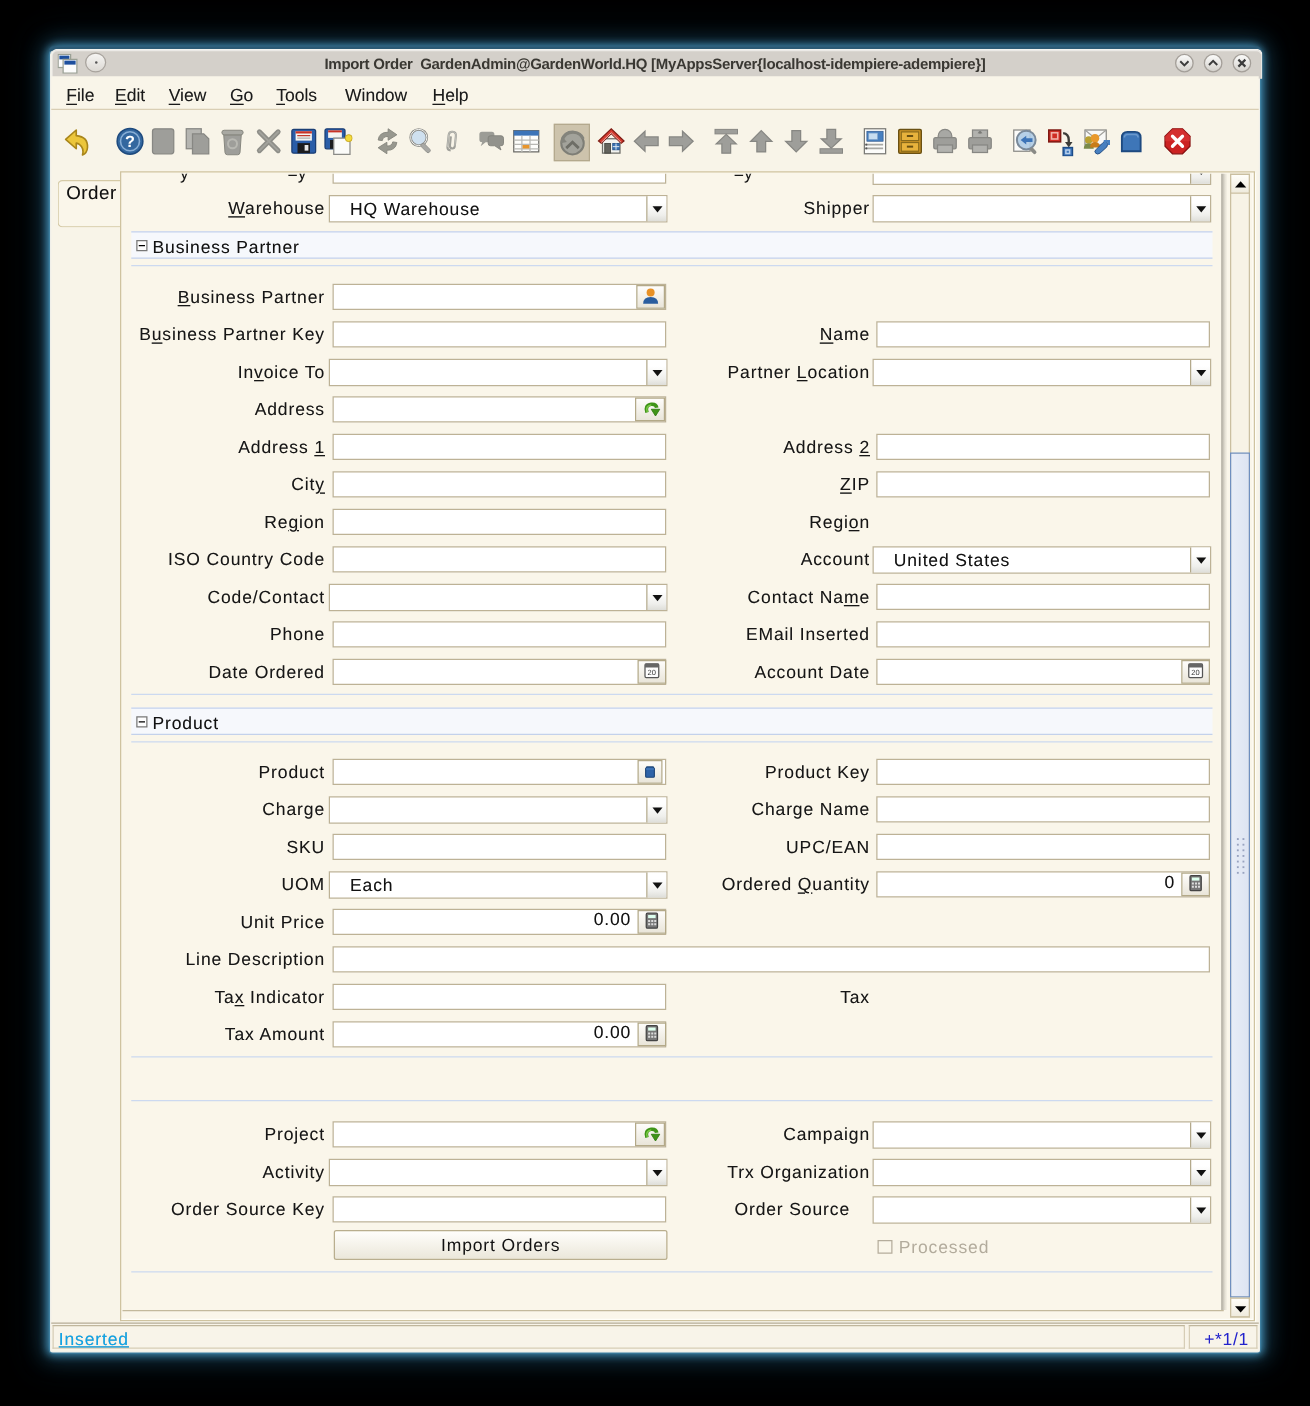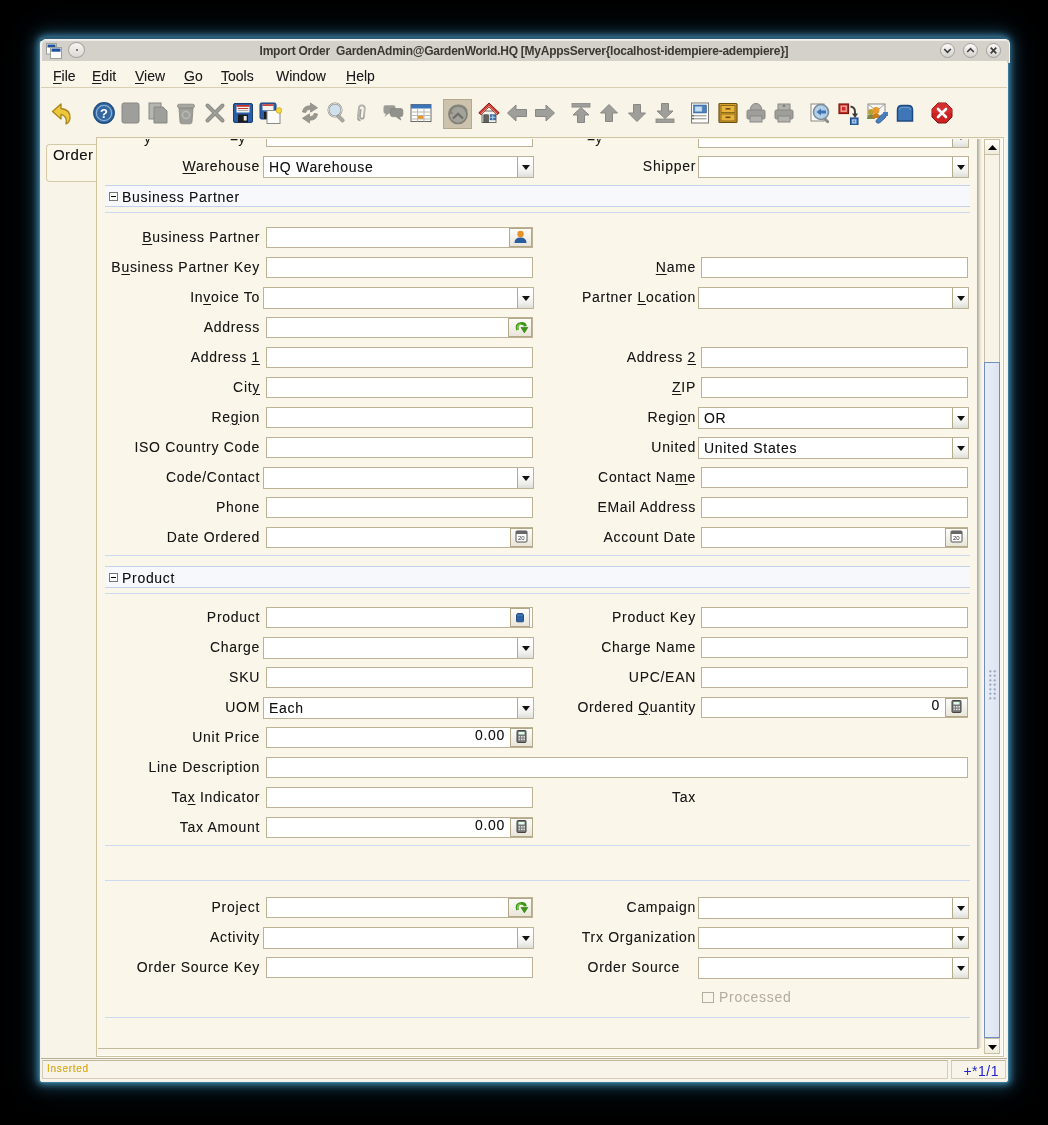--- a/index.html
+++ b/index.html
@@ -21,30 +21,30 @@
 .shadowR{position:absolute;left:977px;top:139px;width:5px;height:909px;background:linear-gradient(90deg,#aaa69b,#e4e0d4 60%,#faf6ea);}
 
 #sb{position:absolute;left:984px;top:139px;width:16px;height:915px;background:#f7f3e6;border:1px solid #cabfa0;box-sizing:border-box;}
 .sbtn{position:absolute;left:984px;width:16px;height:16px;background:linear-gradient(#fffef9,#efebdd);border:1px solid #cabfa0;box-sizing:border-box;}
 .sbtn svg{position:absolute;left:2px;top:3px;}
 #sthumb{position:absolute;left:984px;top:362px;width:16px;height:676px;background:linear-gradient(90deg,#e8edf7,#dde4f2);border:1px solid #6f8fbf;box-sizing:border-box;}
 
 #status{position:absolute;left:41px;top:1058px;width:966px;height:22px;background:#f8f4e9;border-top:1px solid #b5ac96;box-sizing:border-box;}
 #stL{position:absolute;left:42px;top:1060px;width:906px;height:19px;border:1px solid #d6cdb6;border-top-color:#c0b69c;box-sizing:border-box;}
 #stR{position:absolute;left:951px;top:1060px;width:55px;height:19px;border:1px solid #d6cdb6;border-top-color:#c0b69c;box-sizing:border-box;}
-#stL span{position:absolute;left:4px;top:2px;font-size:10px;letter-spacing:0.7px;color:#eab308;}
+#stL span{position:absolute;left:4px;top:2px;font-size:14px;letter-spacing:0.7px;color:#0ea5e9;text-decoration:underline;}
 #stR span{position:absolute;right:6px;top:2px;font-size:14px;letter-spacing:0.5px;color:#2222cc;}
 
 .lbl{position:absolute;width:200px;font-size:14px;letter-spacing:0.7px;color:#161616;text-align:right;white-space:nowrap;}
 .lbl u{text-decoration:underline;text-underline-offset:2px;}
 .tf{position:absolute;height:21px;background:#fff;border:1px solid #bdb296;box-sizing:border-box;}
 .cb{position:absolute;height:22px;background:#fff;border:1px solid #bdb296;box-sizing:border-box;}
 .cbb{position:absolute;right:0px;top:0px;width:16px;height:20px;background:linear-gradient(#ffffff 25%,#efefec 75%,#deded9);border-left:1px solid #b3a98b;box-sizing:border-box;}
 .cbb:after{content:"";position:absolute;left:3.5px;top:8px;border:4.5px solid transparent;border-top:5px solid #111;}
-.ctext{position:absolute;left:5px;top:2px;font-size:14px;letter-spacing:0.7px;color:#111;white-space:nowrap;text-align:right;}
+.ctext{position:absolute;left:16px;top:2px;font-size:14px;letter-spacing:0.7px;color:#111;white-space:nowrap;text-align:right;}
 .ebtn{position:absolute;top:1px;width:23px;height:17px;background:linear-gradient(#fefdfb,#e9e5d9);border:1px solid #b3a988;box-sizing:border-box;}
 .num{position:absolute;right:28px;top:2px;font-size:14px;letter-spacing:0.7px;color:#111;}
 .hdr{position:absolute;left:7px;width:865px;height:22px;background:#f6f8fc;border-top:1px solid #c3d1eb;border-bottom:1px solid #c3d1eb;box-sizing:border-box;}
 .hdr .hx{position:absolute;left:3.5px;top:6px;width:9px;height:9px;border:1px solid #777;background:#fdfdfd;box-sizing:border-box;}
 .hdr .hx:after{content:"";position:absolute;left:1px;top:2.5px;width:5px;height:1.5px;background:#000;}
 .hdr span{position:absolute;left:17px;top:3px;font-size:14px;letter-spacing:0.7px;color:#111;}
 .bline{position:absolute;left:7px;width:865px;height:1px;background:#ccd9f0;}
 </style></head>
 <body>
 <div id="page">
@@ -311,40 +311,36 @@
 <div class="tf" style="left:168px;top:208px;width:267px;height:21px"></div>
 <div class="lbl" style="left:398px;top:210px">Address <u>2</u></div>
 <div class="tf" style="left:603px;top:208px;width:267px;height:21px"></div>
 <div class="lbl" style="left:-38px;top:240px">Cit<u>y</u></div>
 <div class="tf" style="left:168px;top:238px;width:267px;height:21px"></div>
 <div class="lbl" style="left:398px;top:240px"><u>Z</u>IP</div>
 <div class="tf" style="left:603px;top:238px;width:267px;height:21px"></div>
 <div class="lbl" style="left:-38px;top:270px">Re<u>g</u>ion</div>
 <div class="tf" style="left:168px;top:268px;width:267px;height:21px"></div>
 <div class="lbl" style="left:398px;top:270px">Regi<u>o</u>n</div>
-<div class="cb" style="left:600px;top:268px;width:271px">
-        <div class="ctext">OR</div>
-        <div class="cbb"></div>
-      </div>
 <div class="lbl" style="left:-38px;top:300px">ISO Country Code</div>
 <div class="tf" style="left:168px;top:298px;width:267px;height:21px"></div>
-<div class="lbl" style="left:398px;top:300px">United</div>
+<div class="lbl" style="left:398px;top:300px">Account</div>
 <div class="cb" style="left:600px;top:298px;width:271px">
         <div class="ctext">United States</div>
         <div class="cbb"></div>
       </div>
 <div class="lbl" style="left:-38px;top:330px">Code/Contact</div>
 <div class="cb" style="left:165px;top:328px;width:271px">
         <div class="cbb"></div>
       </div>
 <div class="lbl" style="left:398px;top:330px">Contact Na<u>m</u>e</div>
 <div class="tf" style="left:603px;top:328px;width:267px;height:21px"></div>
 <div class="lbl" style="left:-38px;top:360px">Phone</div>
 <div class="tf" style="left:168px;top:358px;width:267px;height:21px"></div>
-<div class="lbl" style="left:398px;top:360px">EMail Address</div>
+<div class="lbl" style="left:398px;top:360px">EMail Inserted</div>
 <div class="tf" style="left:603px;top:358px;width:267px;height:21px"></div>
 <div class="lbl" style="left:-38px;top:390px">Date Ordered</div>
 <div class="tf" style="left:168px;top:388px;width:267px;height:21px"></div>
 <div class="ebtn" style="left:412px;top:389px;width:23px;height:19px">
         <svg width="21" height="15" style="position:absolute;left:0;top:0">
           <rect x="5" y="2" width="11" height="11" rx="1" fill="#fdfdfd" stroke="#555"></rect>
           <rect x="5" y="2" width="11" height="3" fill="#666"></rect>
           <text x="7" y="11" font-size="6" fill="#333">20</text>
         </svg>
       </div>
@@ -460,20 +456,21 @@
 <div class="lbl" style="left:398px;top:790px">Trx Organization</div>
 <div class="cb" style="left:600px;top:788px;width:271px">
         <div class="cbb"></div>
       </div>
 <div class="lbl" style="left:-38px;top:820px">Order Source Key</div>
 <div class="tf" style="left:168px;top:818px;width:267px;height:21px"></div>
 <div class="lbl" style="left:382px;top:820px">Order Source</div>
 <div class="cb" style="left:600px;top:818px;width:271px">
         <div class="cbb"></div>
       </div>
+<div style="position:absolute;left:169px;top:845px;width:267px;height:24px;background:linear-gradient(#fffefb,#ebe7da);border:1px solid #b9ae8e;border-radius:2px;box-sizing:border-box;text-align:center;font-size:14px;letter-spacing:0.7px;color:#111;padding-top:3px">Import Orders</div>
 <div style="position:absolute;left:604px;top:853px;width:12px;height:11px;border:1px solid #b5ad9c;box-sizing:border-box"></div>
 <div style="position:absolute;left:621px;top:850px;font-size:14px;letter-spacing:0.7px;color:#b2ab9c">Processed</div>
 <div class="bline" style="top:878px"></div>
 </div>
 <div id="formfields"></div>
 <div class="shadowR"></div>
 <div id="sb"></div>
 <div class="sbtn" style="top:139px">
       <svg width="12" height="10">
         <path d="M1 7 L5.5 2 L10 7 Z" fill="#000"></path>

